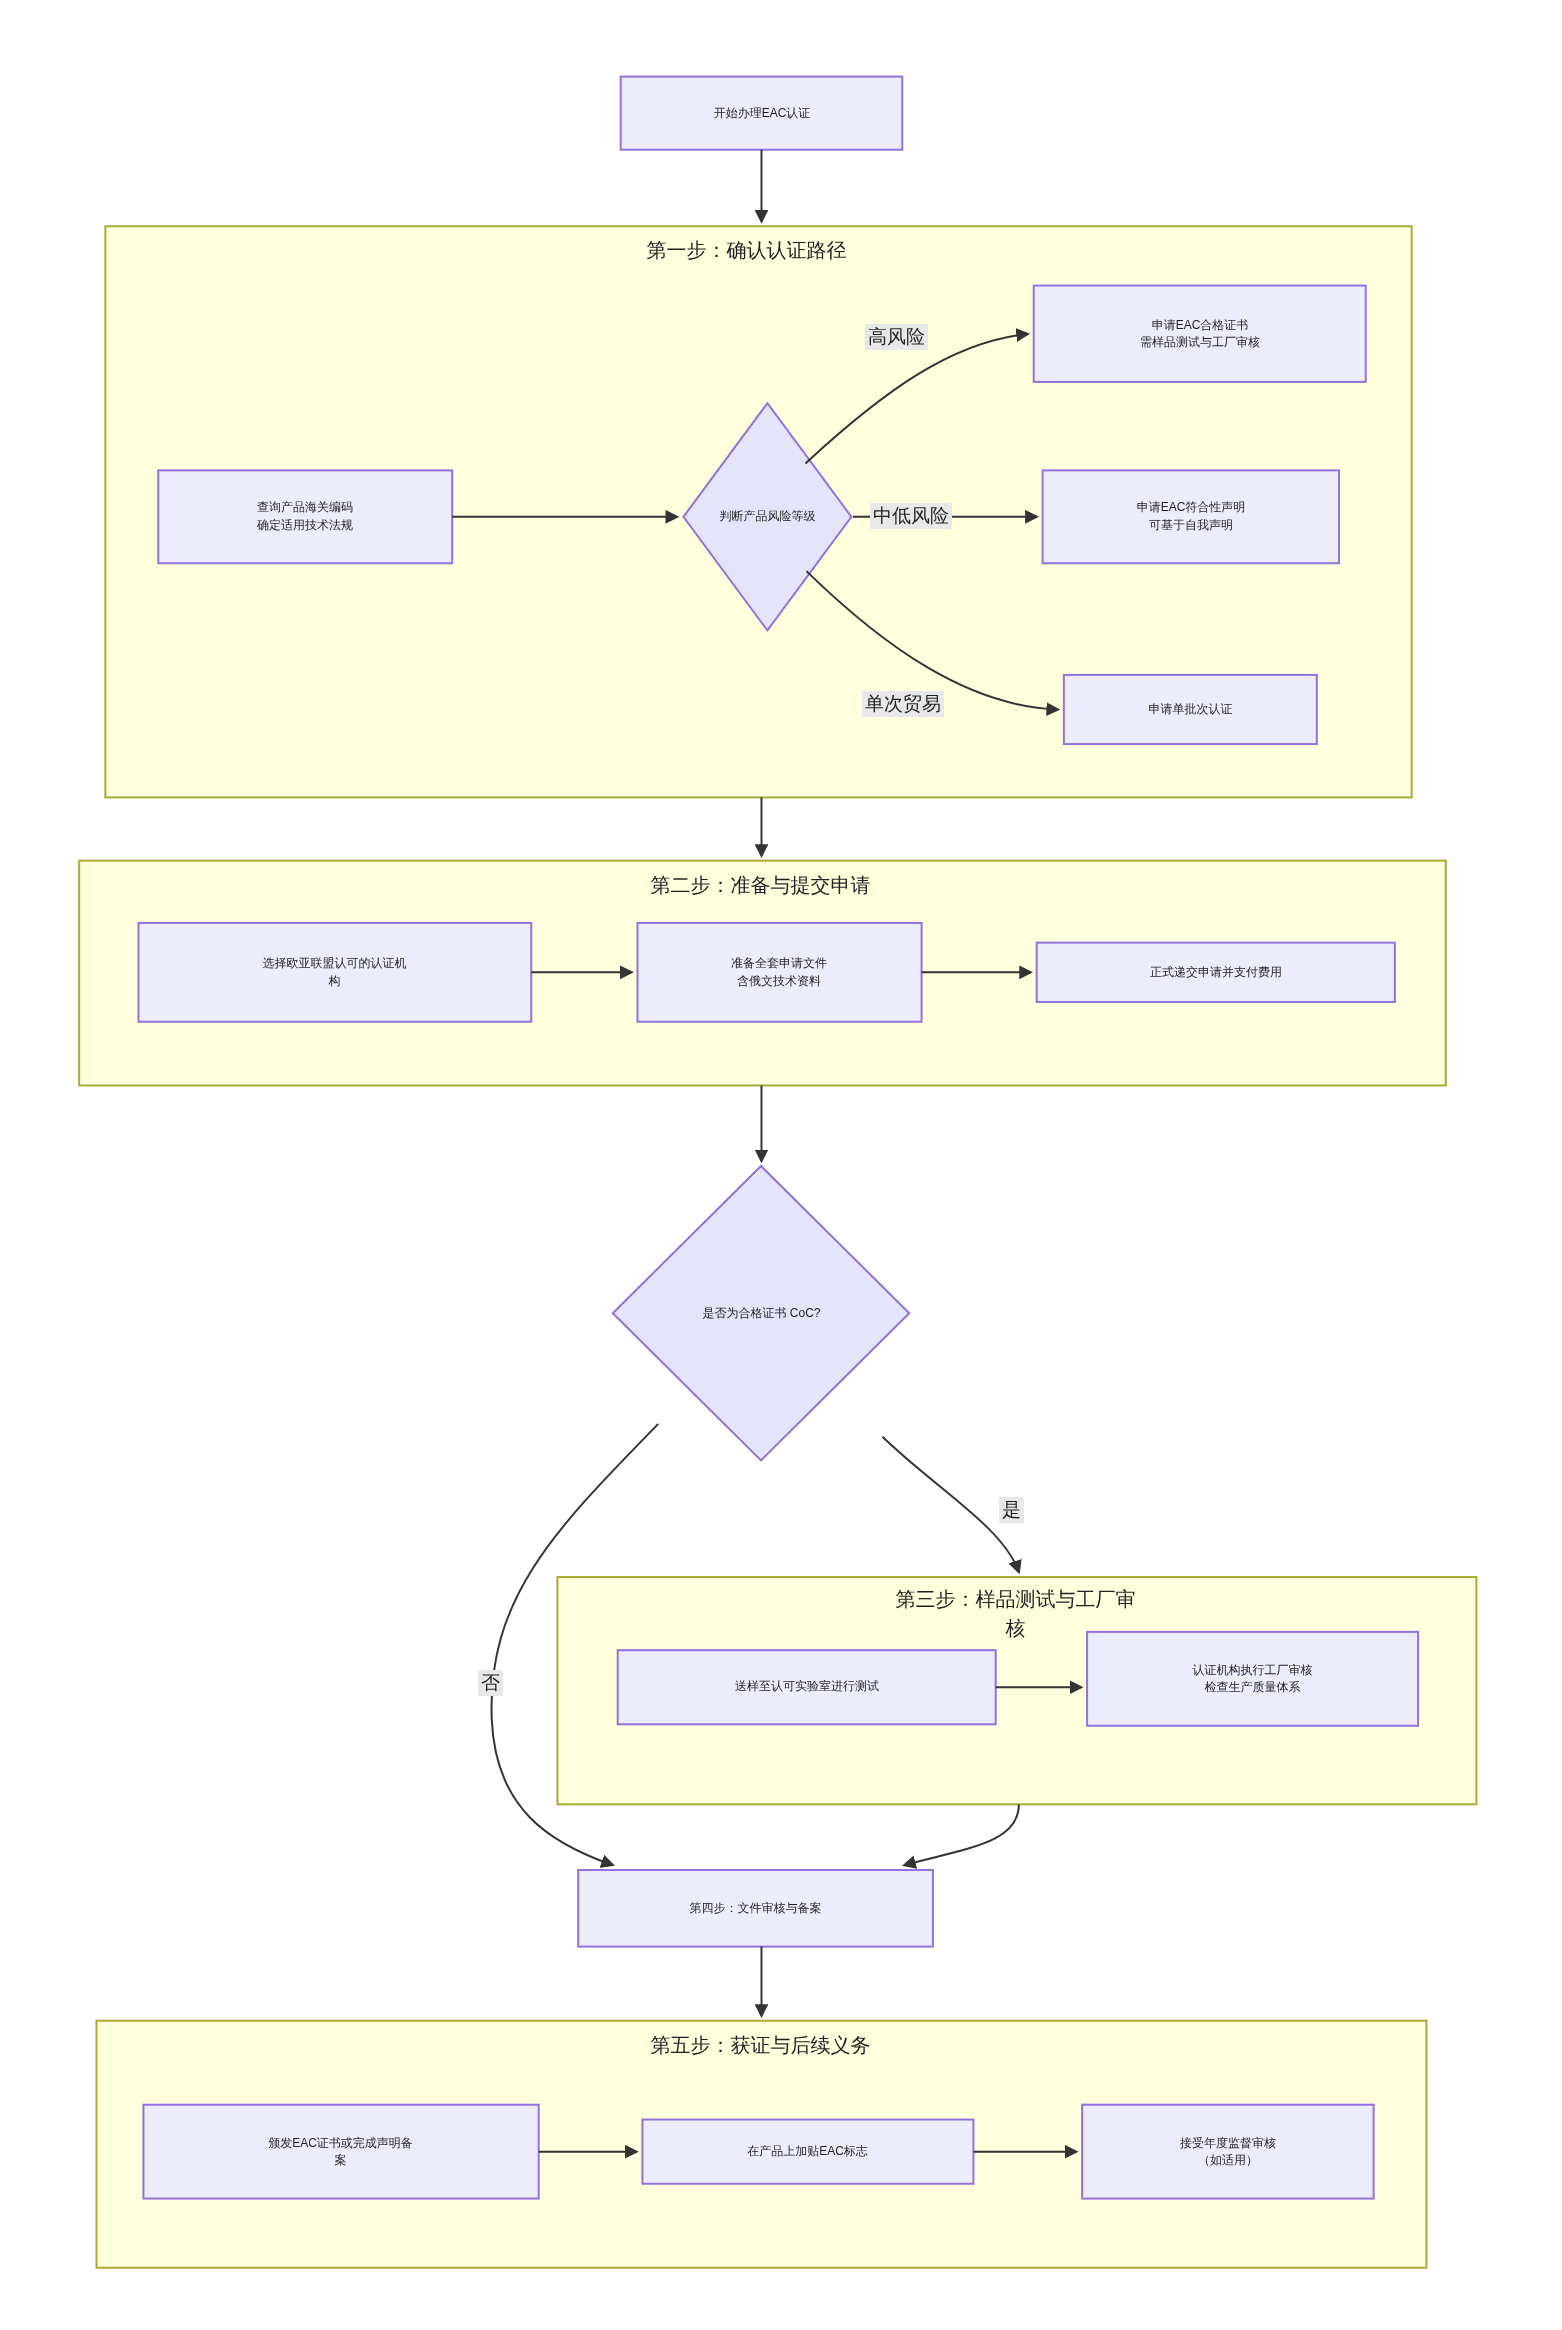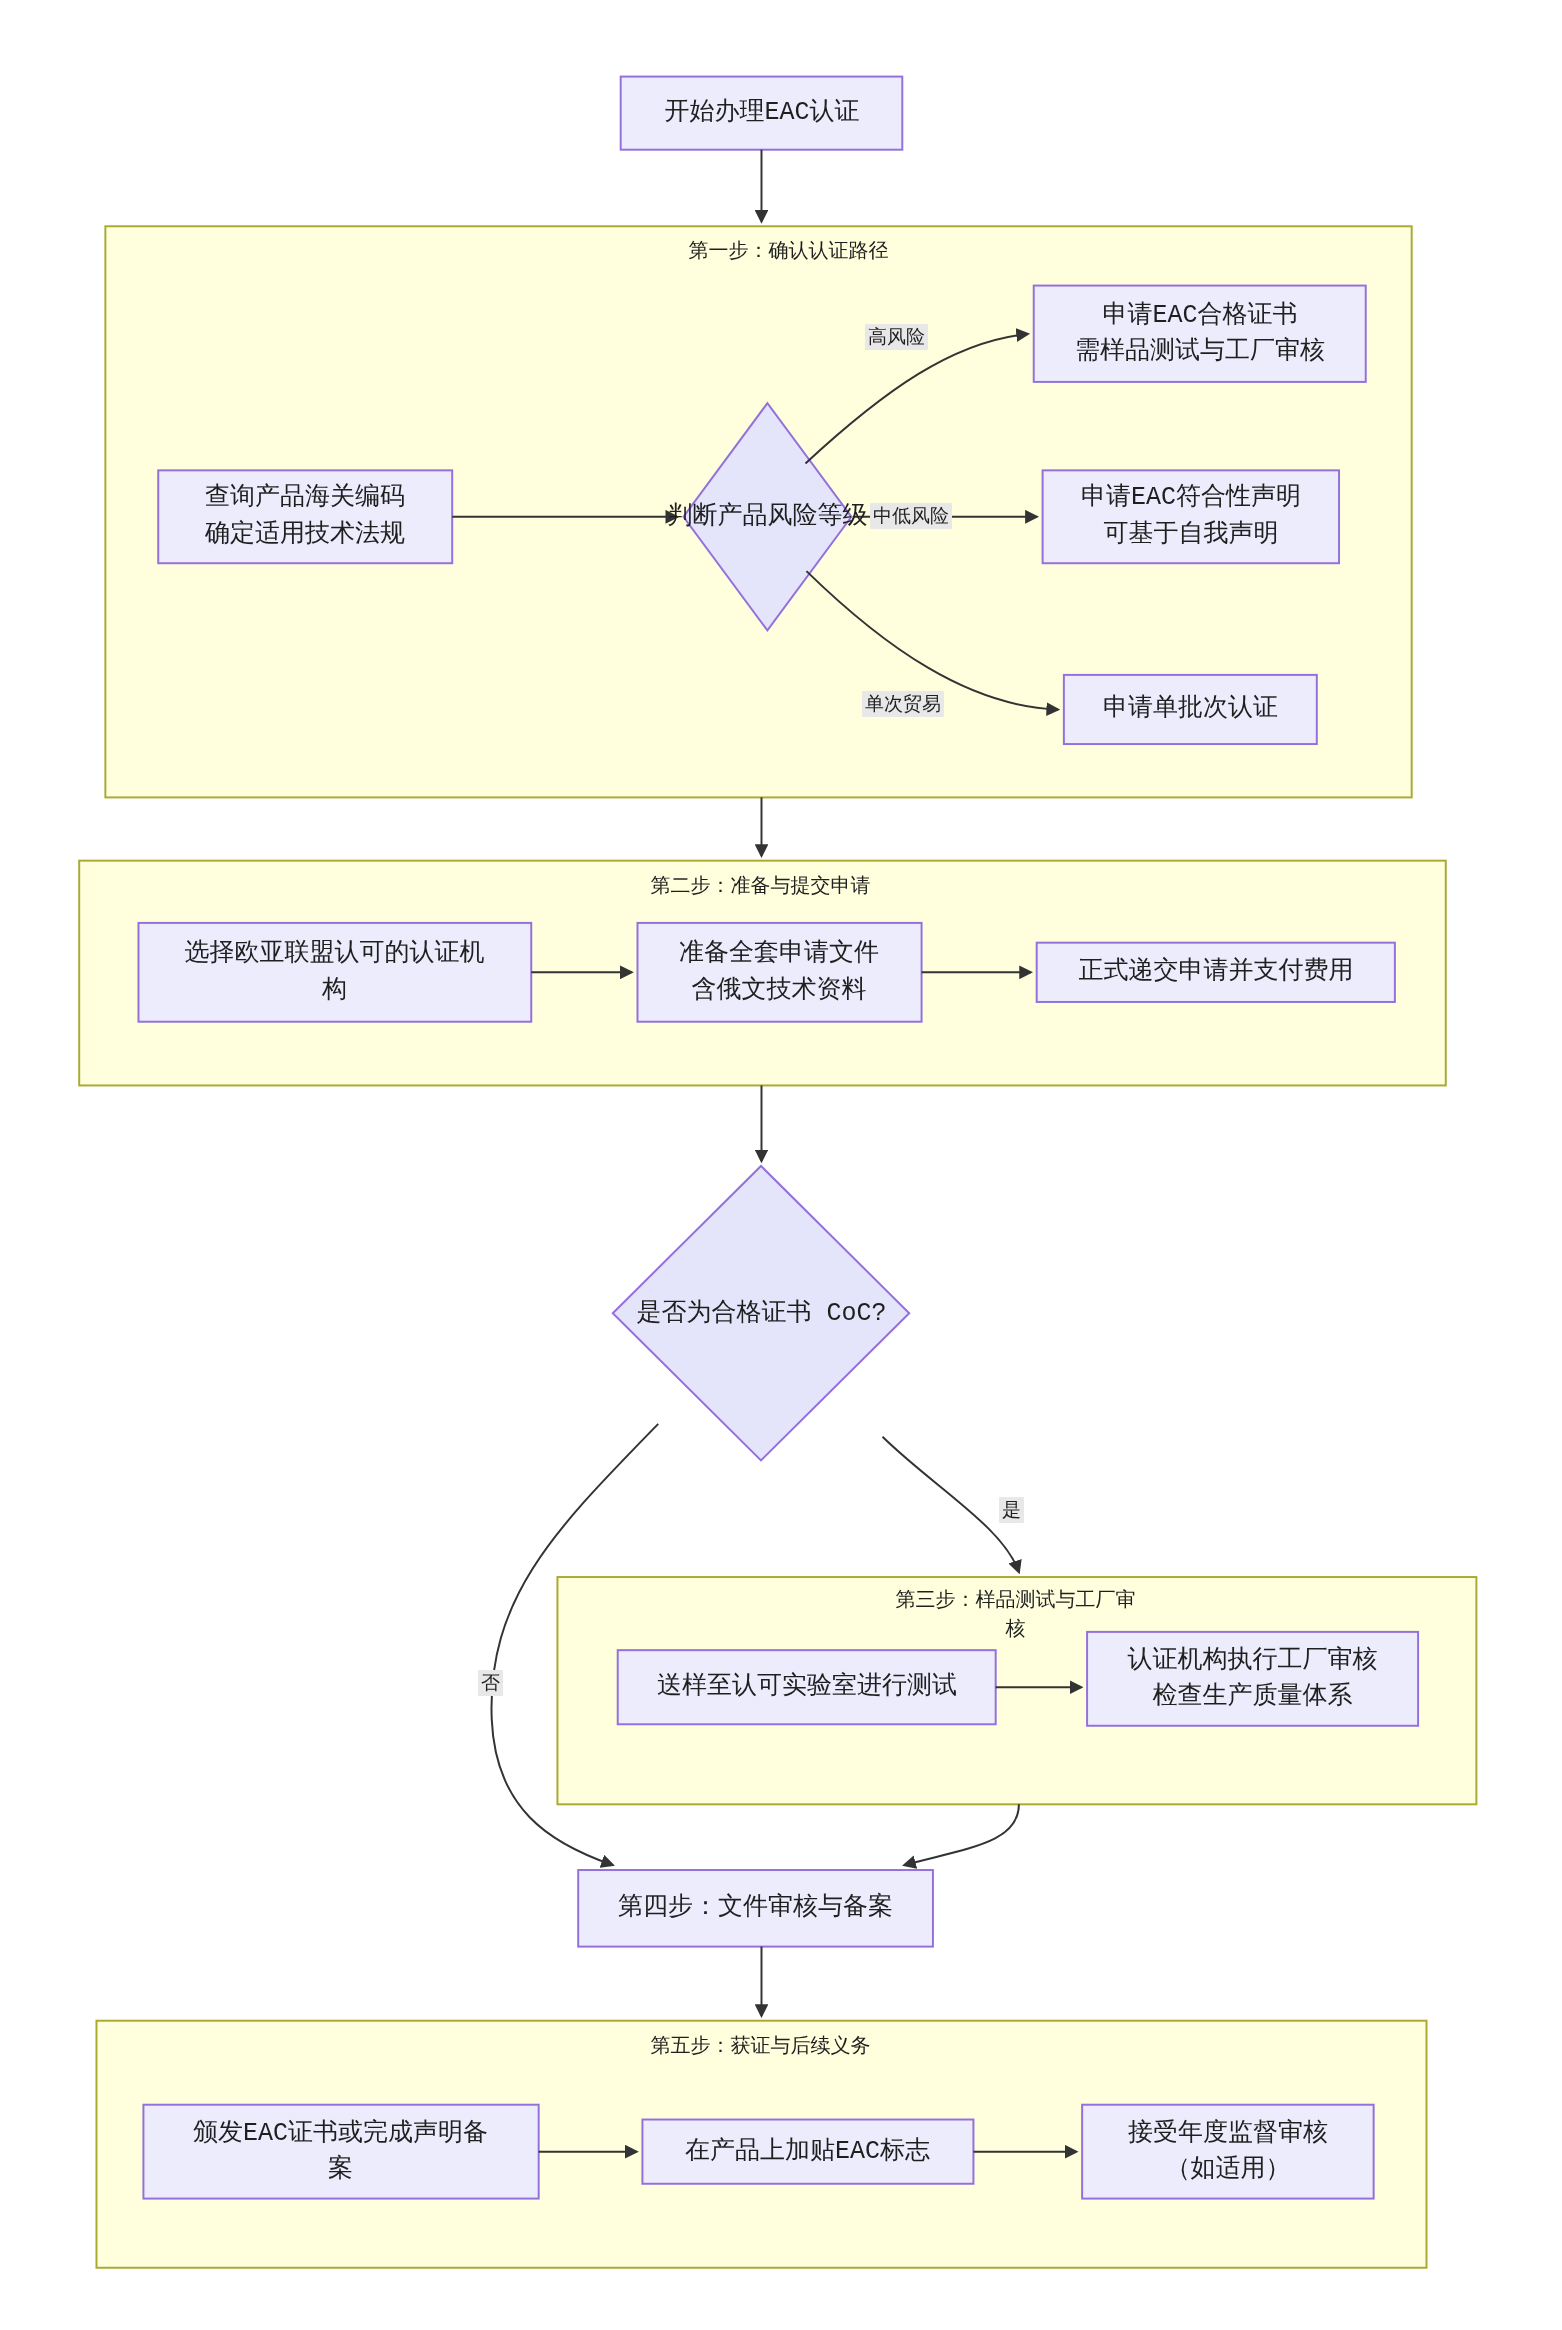--- a/index.html
+++ b/index.html
@@ -6,21 +6,21 @@
   body{font-family:"Liberation Sans","DejaVu Sans",sans-serif;}
   #stage{position:relative;width:1563px;height:2330px;background:#ffffff;overflow:hidden;}
   svg.layer{position:absolute;left:0;top:0;width:1563px;height:2330px;}
   .subgraph-rect{fill:#ffffde;stroke:#aaaa33;stroke-width:4;}
   .node-rect{fill:#ececfd;stroke:#9370db;stroke-width:4;}
   .node-diamond{fill:#e4e4fb;stroke:#9370db;stroke-width:4;}
   .edge-path{fill:none;stroke:#333333;stroke-width:4;}
   .arrow-head{fill:#333333;}
   .lbl{position:absolute;color:#1f1f1f;text-align:center;line-height:1.45;
        white-space:pre-line;pointer-events:none;}
-  .node-label{font-size:25px;font-family:Liberation Mono, monospace;}
+  .node-label{font-size:12px;}
   .subgraph-title{font-size:20px;}
   .edge-label{font-size:19px;background:#e8e8e8;padding:1px 3px;border-radius:1px;line-height:1.25;text-align:center;}
   .ctr{display:flex;align-items:center;justify-content:center;}
 </style>
 </head>
 <body>
 
 <div id="stage">
 
   <svg class="layer" viewBox="0 0 3163 4716">
@@ -84,21 +84,21 @@
 
     <path class="edge-path" marker-end="url(#arrow)" d="M 2062 3652 C 2062 3730 1960 3740 1830 3775"></path>
 
     <path class="edge-path" marker-end="url(#arrow)" d="M 1541 3940 L 1541 4080"></path>
 
     <path class="edge-path" marker-end="url(#arrow)" d="M 1090 4355 L 1288 4355"></path>
 
     <path class="edge-path" marker-end="url(#arrow)" d="M 1970 4355 L 2178 4355"></path>
   </svg>
 
-  <div class="lbl subgraph-title ctr" style="left:549px;top:237px;width:479px;height:26px;">第一步：确认认证路径</div>
+  <div class="lbl subgraph-title ctr" style="left:507px;top:237px;width:479px;height:26px;">第一步：确认认证路径</div>
   <div class="lbl subgraph-title ctr" style="left:521px;top:872px;width:479px;height:26px;">第二步：准备与提交申请</div>
   <div class="lbl subgraph-title ctr" style="left:776px;top:1585px;width:479px;height:57px;align-items:flex-start;">第三步：样品测试与工厂审
 核</div>
   <div class="lbl subgraph-title ctr" style="left:521px;top:2032px;width:479px;height:26px;">第五步：获证与后续义务</div>
 
   <div class="lbl node-label ctr" style="left:621px;top:77px;width:282px;height:73px;">开始办理EAC认证</div>
 
   <div class="lbl node-label ctr" style="left:158px;top:470px;width:294px;height:93px;">查询产品海关编码
 确定适用技术法规</div>
   <div class="lbl node-label ctr" style="left:634px;top:497px;width:267px;height:40px;">判断产品风险等级</div>

